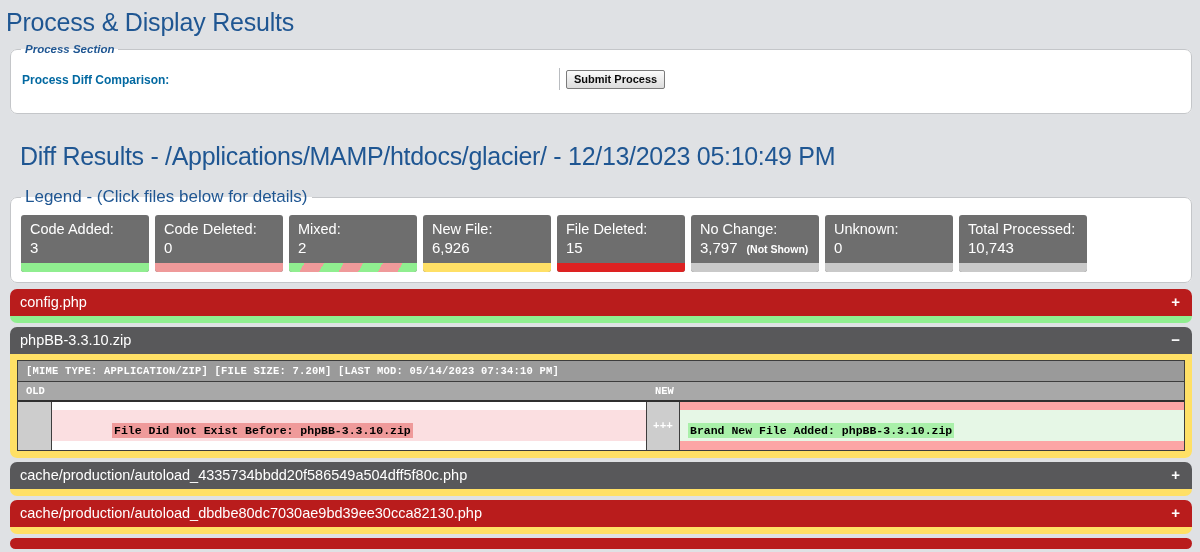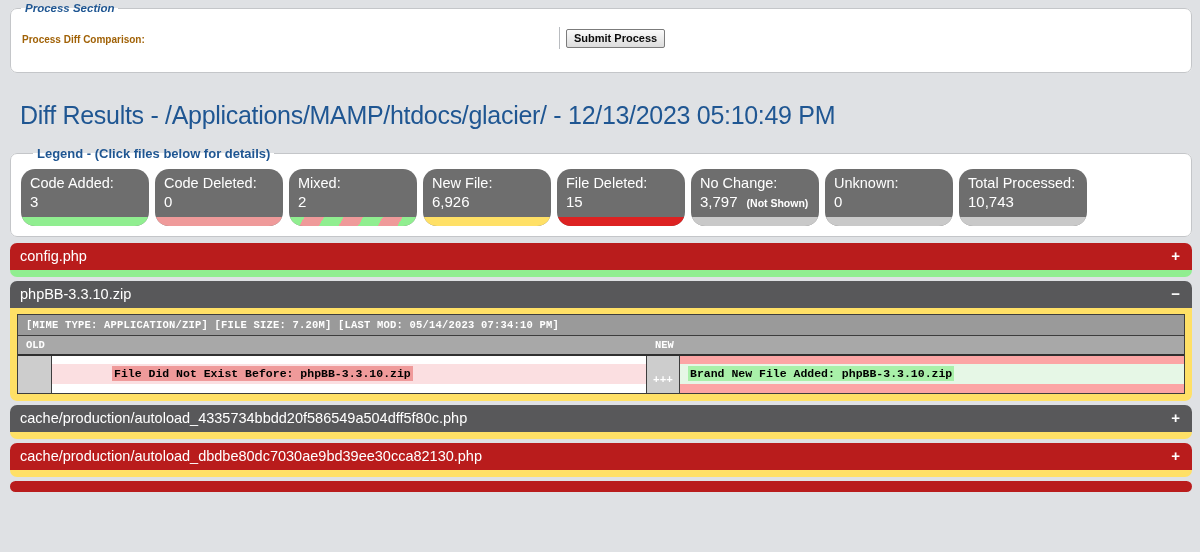--- a/index.html
+++ b/index.html
@@ -42,23 +42,23 @@
     font-style: italic;
   }
   .process-row {
     display: flex;
     align-items: center;
     padding: 12px 0 20px 0;
     position: relative;
     height: 58px;
   }
   .process-label {
-    font-size: 10px;
-    font-weight: bold;
-    color: #a16207;
+    font-size: 12px;
+    font-weight: bold;
+    color: #0369a1;
     padding-left: 11px;
   }
   .submit-wrap {
     position: absolute;
     left: 534px;
     top: 13px;
     border-left: 1px solid #b9bcc0;
     padding-left: 6px;
     height: 22px;
     display: flex;
@@ -90,34 +90,34 @@
 
   
   fieldset.legend-panel {
     margin: 2px 8px 0 10px;
     border: 1px solid #c4c6c9;
     border-radius: 7px;
     background: #ffffff;
     padding: 0 0 10px 0;
   }
   fieldset.legend-panel > legend {
-    font-size: 13px;
-    font-weight: bold;
+    font-size: 17px;
+    font-weight: normal;
     color: #1f5692;
     padding: 0 4px;
-    margin-left: 22px;
+    margin-left: 10px;
   }
   .legend-boxes {
     display: flex;
     gap: 6px;
     padding: 8px 0 0 10px;
   }
   .stat-box {
     background: #6e6e6e;
-    border-radius: 14px;
+    border-radius: 3px;
     overflow: hidden;
     min-width: 128px;
     position: relative;
     padding: 5px 9px 0 9px;
     height: 57px;
     color: #ffffff;
   }
   .stat-box .stat-label {
     font-size: 14.5px;
     line-height: 18px;
@@ -225,32 +225,33 @@
     text-align: center;
     padding-top: 18px;
   }
   .side-pane { padding: 8px 0 9px 0; }
   .side-pane.old { flex: 0 0 594px; background: #ffffff; }
   .side-pane.new { flex: 1; background: #fca5a5; }
   .diff-line {
     font-family: "Liberation Mono", monospace;
     font-size: 11.5px;
     font-weight: bold;
-    padding: 3px 6px 4px 0;
+    padding: 14px 6px 4px 0;
     white-space: nowrap;
   }
   .line-del { background: #fbdfe1; }
   .line-add { background: #e6f7e6; }
   .line-del .hl { background: #ef9a9a; color: #000000; padding: 1px 2px; margin-left: 60px; }
   .line-add .hl { background: #a9f0a9; color: #000000; padding: 1px 2px; margin-left: 8px; }
 </style>
 </head>
 <body>
 
 <div class="top-band">
+  <h1 class="page-title">Process &amp; Display Results</h1>
 
   <fieldset class="panel">
     <legend>Process Section</legend>
     <div class="process-row">
       <span class="process-label">Process Diff Comparison:</span>
       <span class="submit-wrap">
         <button class="btn-submit">Submit Process</button>
       </span>
     </div>
   </fieldset>

